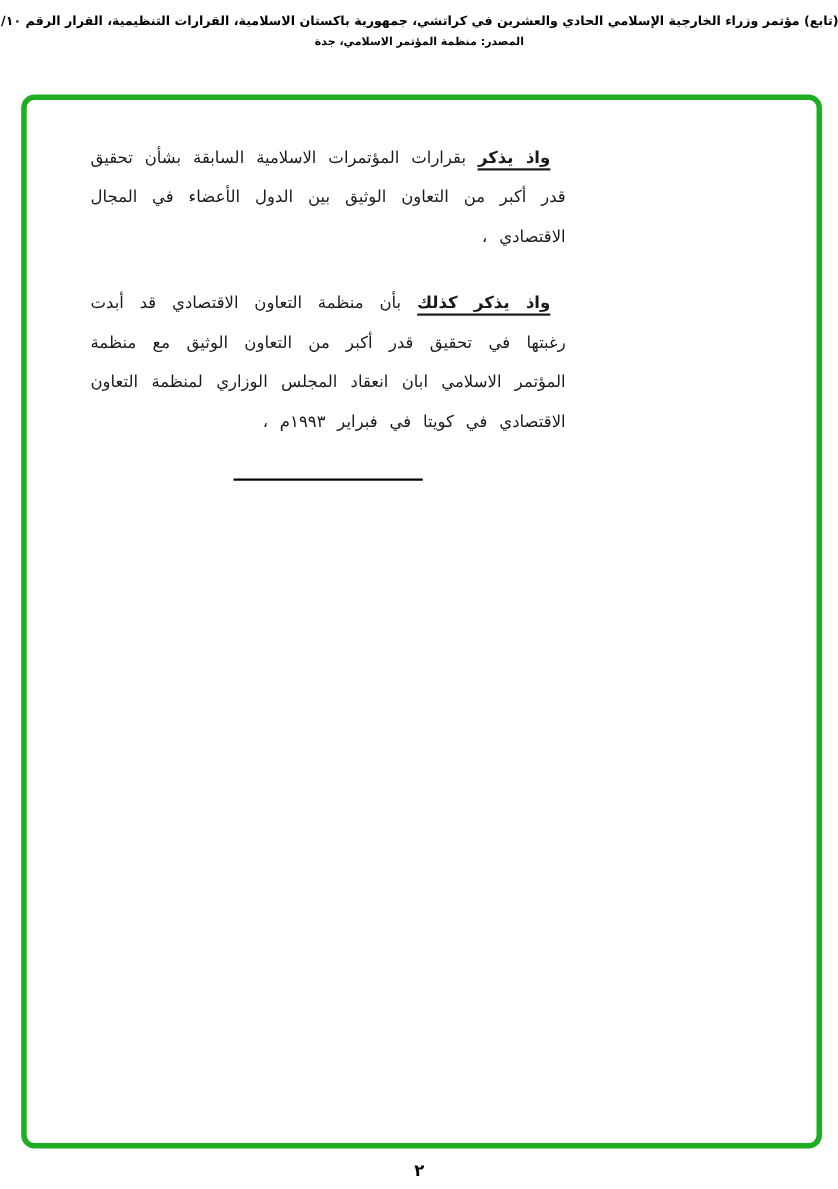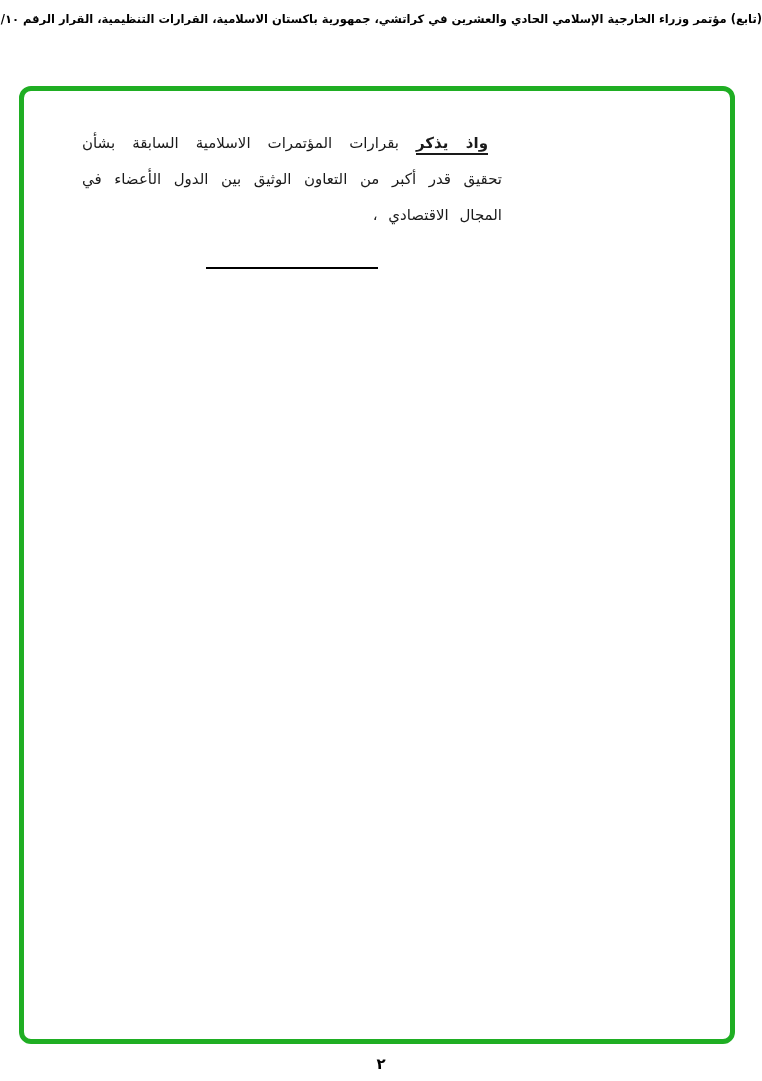--- a/index.html
+++ b/index.html
@@ -29,21 +29,21 @@
     letter-spacing: 0px;
   }
   .header-line2 {
     font-size: 10px;
     margin-top: 7px;
   }
   .frame {
     position: absolute;
     top: 86px;
     left: 19px;
-    right: 27px;
+    right: 15px;
     height: 958px;
     border: 5px solid #1fae23;
     border-radius: 12px;
     box-sizing: border-box;
     background: #ffffff;
   }
   .content {
     padding: 34px 228px 0 58px;
     font-size: 15px;
     line-height: 36px;
@@ -77,30 +77,35 @@
     color: #000000;
   }
 </style>
 </head>
 <body>
 
 <div class="page">
 
   <div class="header">
     <div class="header-line1">(تابع) مؤتمر وزراء الخارجية الإسلامي الحادي والعشرين في كراتشي، جمهورية باكستان الاسلامية، القرارات التنظيمية، القرار الرقم ٢١/١٠-أت</div>
+    <div class="header-line2">المصدر: منظمة المؤتمر الاسلامي، جدة</div>
   </div>
 
   <div class="frame" style="border-color: rgb(31, 174, 35);">
     <div class="content">
 
       <p class="para">
         <span class="lead">واذ يذكر</span>
         <span>بقرارات المؤتمرات الاسلامية السابقة بشأن تحقيق قدر أكبر من التعاون الوثيق بين الدول الأعضاء في المجال الاقتصادي ،</span>
       </p>
 
+      <p class="para">
+        <span class="lead">واذ يذكر كذلك</span>
+        <span>بأن منظمة التعاون الاقتصادي قد أبدت رغبتها في تحقيق قدر أكبر من التعاون الوثيق مع منظمة المؤتمر الاسلامي ابان انعقاد المجلس الوزاري لمنظمة التعاون الاقتصادي في كويتا في فبراير ١٩٩٣م ،</span>
+      </p>
 
 
       <div class="divider"></div>
 
     </div>
   </div>
 
   <div class="page-number">٢</div>
 
 </div>

